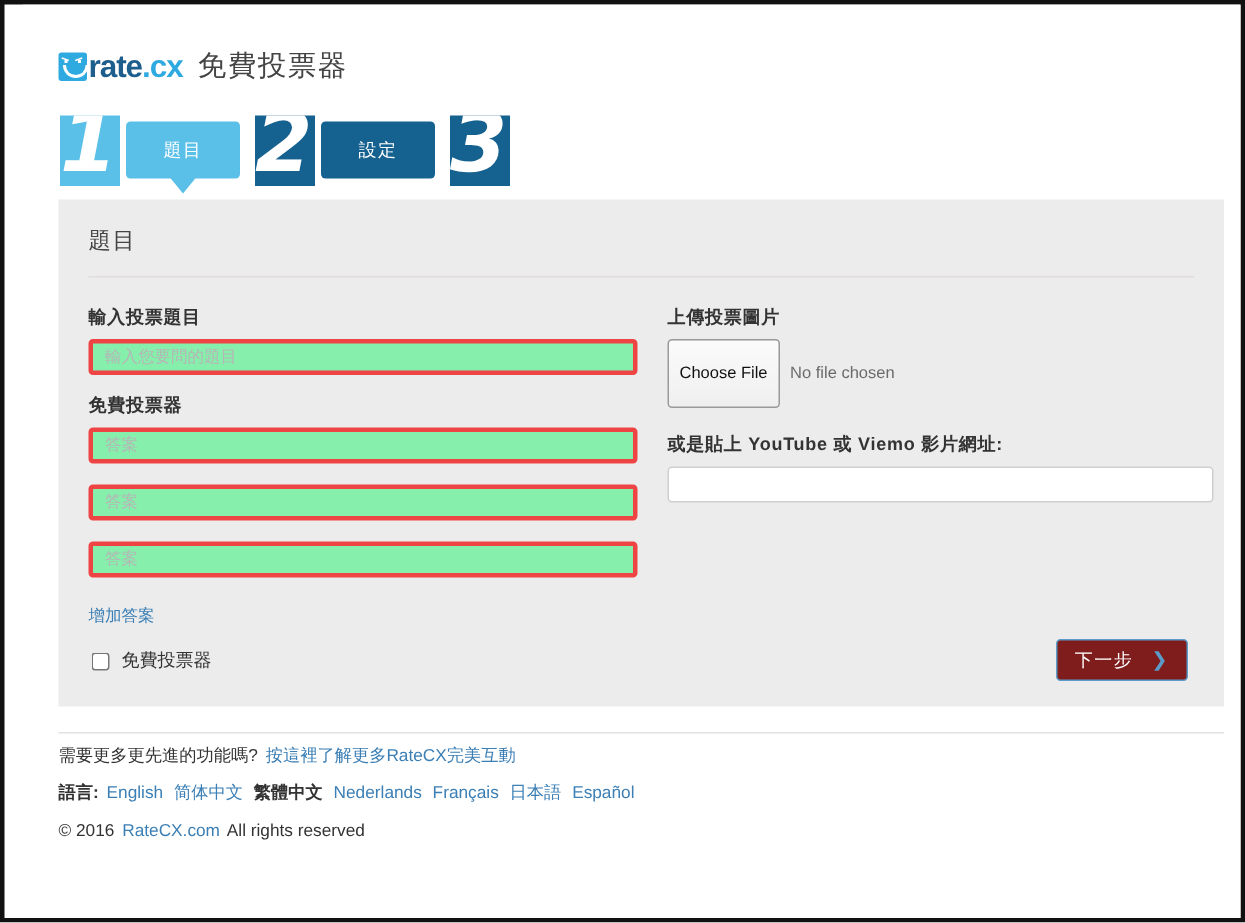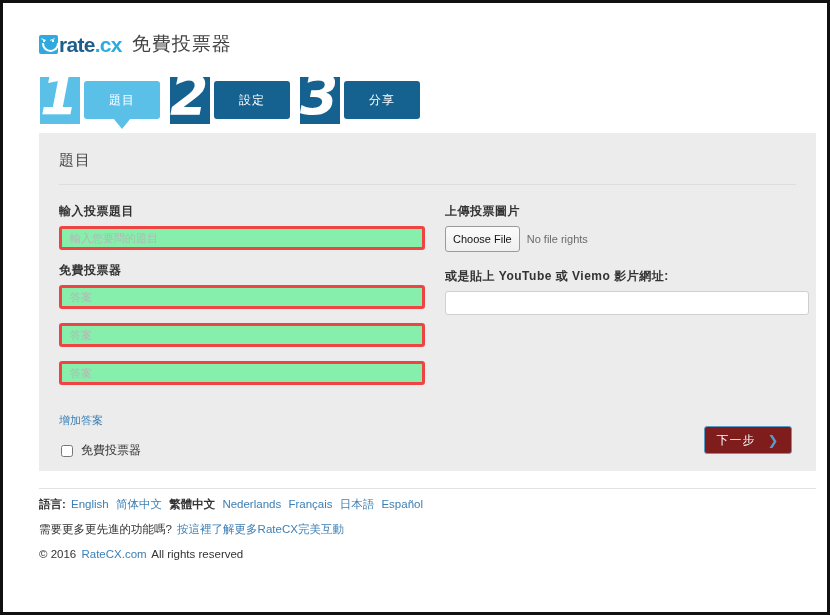--- a/index.html
+++ b/index.html
@@ -226,21 +226,21 @@
     font-size: 11px;
     color: #333333;
     padding: 0 8px;
     font-family: "Liberation Sans", "DejaVu Sans", sans-serif;
   }
   .add-link {
     display: inline-block;
     font-size: 11px;
     color: #3b7fb5;
     text-decoration: none;
-    margin-top: 14px;
+    margin-top: 4px;
     margin-bottom: 14px;
     cursor: pointer;
   }
   .check-row {
     display: flex;
     align-items: center;
   }
   .check-row input[type=checkbox] {
     margin: 0 8px 0 2px;
     width: 12px;
@@ -256,21 +256,21 @@
     display: flex;
     align-items: center;
   }
   .file-button {
     font-size: 11px;
     font-family: "Liberation Sans", "DejaVu Sans", sans-serif;
     color: #111111;
     background: linear-gradient(#fbfbfb, #efefef);
     border: 1px solid #9a9a9a;
     border-radius: 3px;
-    padding: 6px 7px;
+    padding: 16px 7px;
     cursor: pointer;
   }
   .file-name {
     font-size: 11px;
     color: #6b6b6b;
     margin-left: 7px;
   }
 
   .next-btn {
     position: absolute;
@@ -364,23 +364,20 @@
         <div class="num">2</div>
       </div>
       <div class="labelbox">
         <span>設定</span>
       </div>
     </div>
     <div class="step idle">
       <div class="numbox">
         <div class="num">3</div>
       </div>
-      <div class="labelbox">
-        <span>分享</span>
-      </div>
     </div>
   </div>
 
   <div class="panel">
     <div class="panel-title">題目</div>
     <div class="panel-divider"></div>
 
     <div class="cols">
 
       <div class="col-left">
@@ -397,54 +394,54 @@
         <div class="check-row">
           <input type="checkbox" style="">
           <label>免費投票器</label>
         </div>
       </div>
 
       <div class="col-right">
         <div class="field-label">上傳投票圖片</div>
         <div class="file-row">
           <button class="file-button">Choose File</button>
-          <span class="file-name">No file rights</span>
+          <span class="file-name">No file chosen</span>
         </div>
 
         <div class="field-label">或是貼上 YouTube 或 Viemo 影片網址:</div>
         <input class="wide-input" type="text" placeholder="" style="">
       </div>
 
     </div>
 
     <button class="next-btn">
       <span>下一步</span>
       <span class="chev">❯</span>
     </button>
   </div>
 
   <div class="footer-rule"></div>
   <div class="footer">
+
+    <div class="footer-line">
+      <span>需要更多更先進的功能嗎?</span>
+      <a class="f-link">按這裡了解更多RateCX完美互動</a>
+    </div>
 
     <div class="footer-line">
       <span class="f-label">語言:</span>
       <a class="f-link">English</a>
       <a class="f-link">简体中文</a>
       <span class="f-current">繁體中文</span>
       <a class="f-link">Nederlands</a>
       <a class="f-link">Français</a>
       <a class="f-link">日本語</a>
       <a class="f-link">Español</a>
     </div>
 
-    <div class="footer-line">
-      <span>需要更多更先進的功能嗎?</span>
-      <a class="f-link">按這裡了解更多RateCX完美互動</a>
-    </div>
-
     <div class="footer-line copyright">
       <span>© 2016</span>
       <a class="f-link">RateCX.com</a>
       <span>All rights reserved</span>
     </div>
 
   </div>
 
 </div>
 </div>

